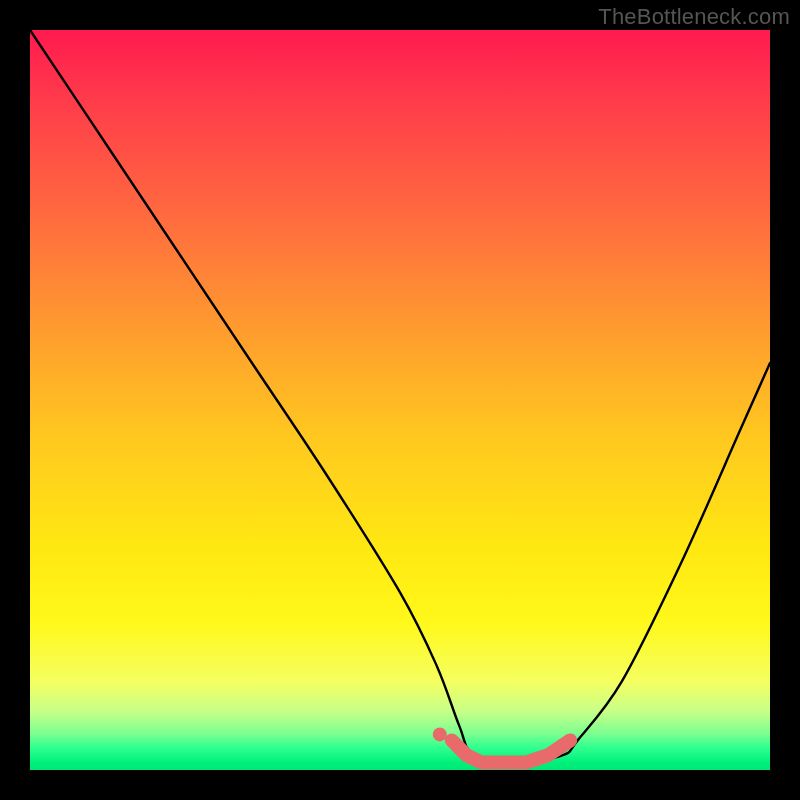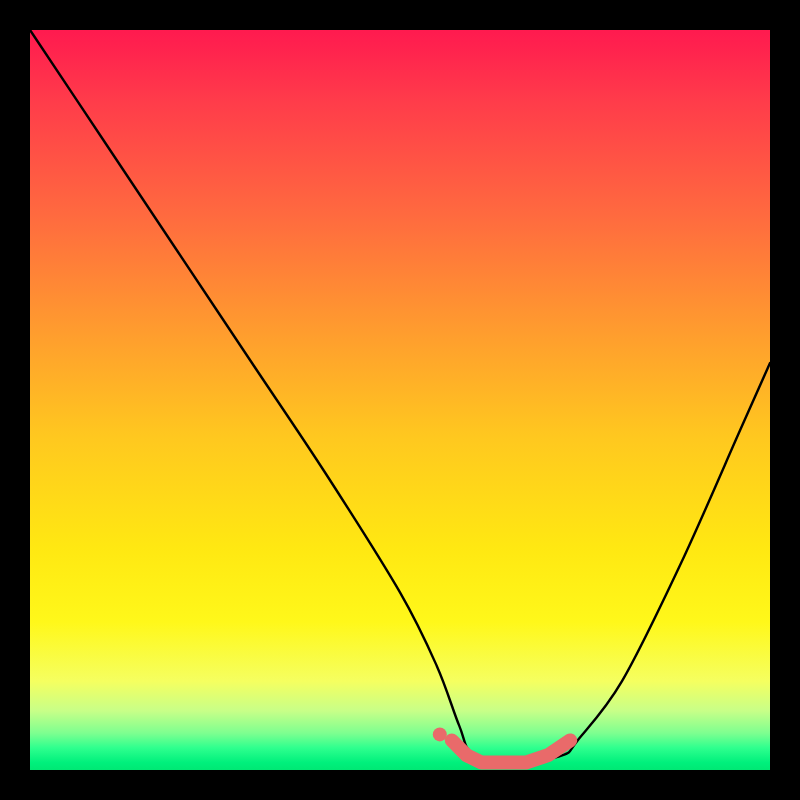--- a/index.html
+++ b/index.html
@@ -55,20 +55,21 @@
     top: 0;
     width: 740px;
     height: 740px;
     overflow: visible;
   }
 </style>
 </head>
 <body>
 
 <div class="stage">
+  <div class="watermark">TheBottleneck.com</div>
 
   <div class="plot">
     <svg class="curve" viewBox="0 0 740 740" preserveAspectRatio="none">
       <path id="curve-path" fill="none" stroke="#000000" stroke-width="2.4" stroke-linejoin="round" stroke-linecap="round" d="M 0 0 C 12.333333333333334 18.5 49.33333333333333 74 74 111 C 98.66666666666667 148 123.33333333333333 185 148 222 C 172.66666666666666 259 197.33333333333334 295.99999999999994 222 332.99999999999994 C 246.66666666666666 369.99999999999994 271.3333333333333 405.76666666666665 296 444 C 320.6666666666667 482.23333333333335 351.5 530.3333333333333 370 562.4 C 388.5 594.4666666666667 397.1333333333334 614.1999999999999 407.00000000000006 636.4 C 416.86666666666673 658.6 423.0333333333333 680.8 429.2 695.6 C 435.3666666666667 710.4000000000001 434.1333333333333 719.0333333333334 444 725.2 C 453.8666666666667 731.3666666666667 473.6 732.6 488.40000000000003 732.6 C 503.20000000000005 732.6 522.9333333333333 728.9000000000001 532.8 725.2 C 542.6666666666666 721.5 537.7333333333333 722.7333333333333 547.6 710.4 C 557.4666666666667 698.0666666666666 574.7333333333333 680.8000000000001 592 651.2 C 609.2666666666667 621.6 631.4666666666667 574.7333333333333 651.2 532.8 C 670.9333333333334 490.8666666666666 695.6 432.9 710.4 399.59999999999997 C 725.1999999999999 366.29999999999995 735.0666666666666 344.09999999999997 740 332.99999999999994"></path>
       <g id="markers">
           <path d="M 421.79999999999995 710.4 L 436.59999999999997 725.2 L 451.4 732.6 L 466.2 732.6 L 481 732.6 L 495.8 732.6 L 518 725.2 L 540.1999999999999 710.4" fill="none" stroke="#e96a6a" stroke-width="14" stroke-linecap="round" stroke-linejoin="round"></path>
           <circle cx="409.79999999999995" cy="704.4" r="7" fill="#e96a6a"></circle>
         </g>
     </svg>
   </div>

